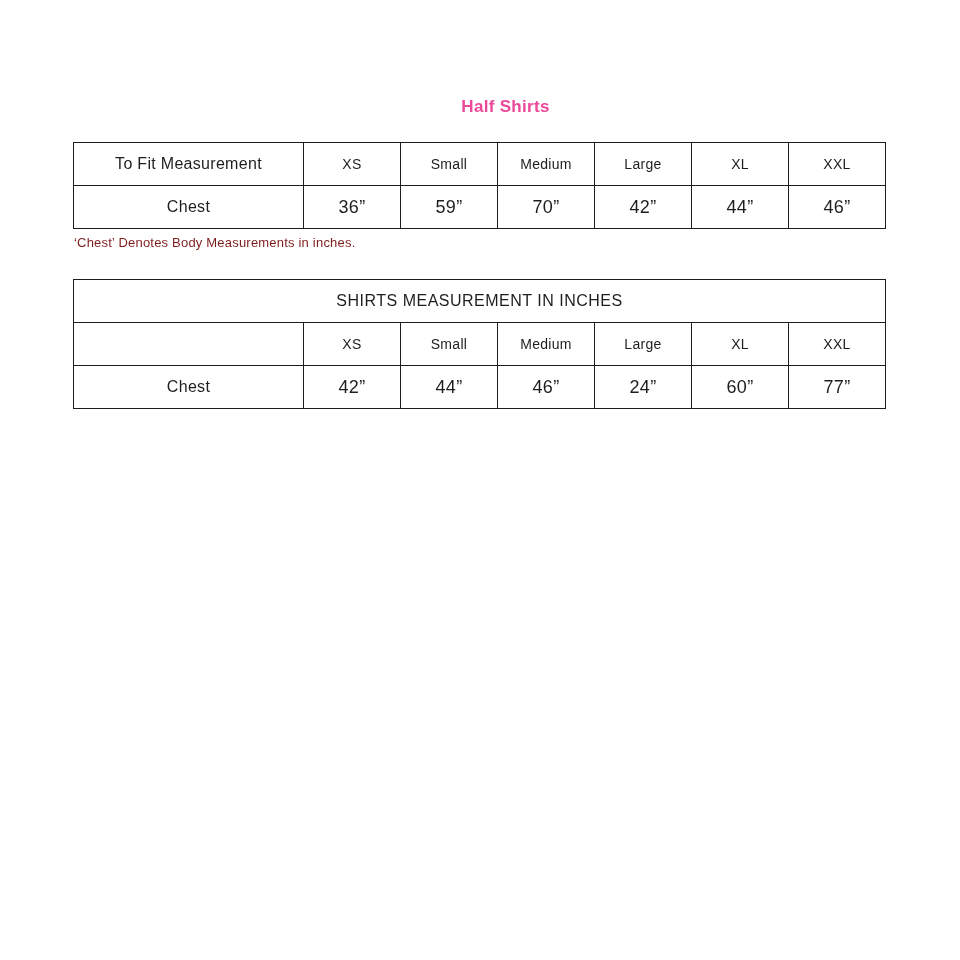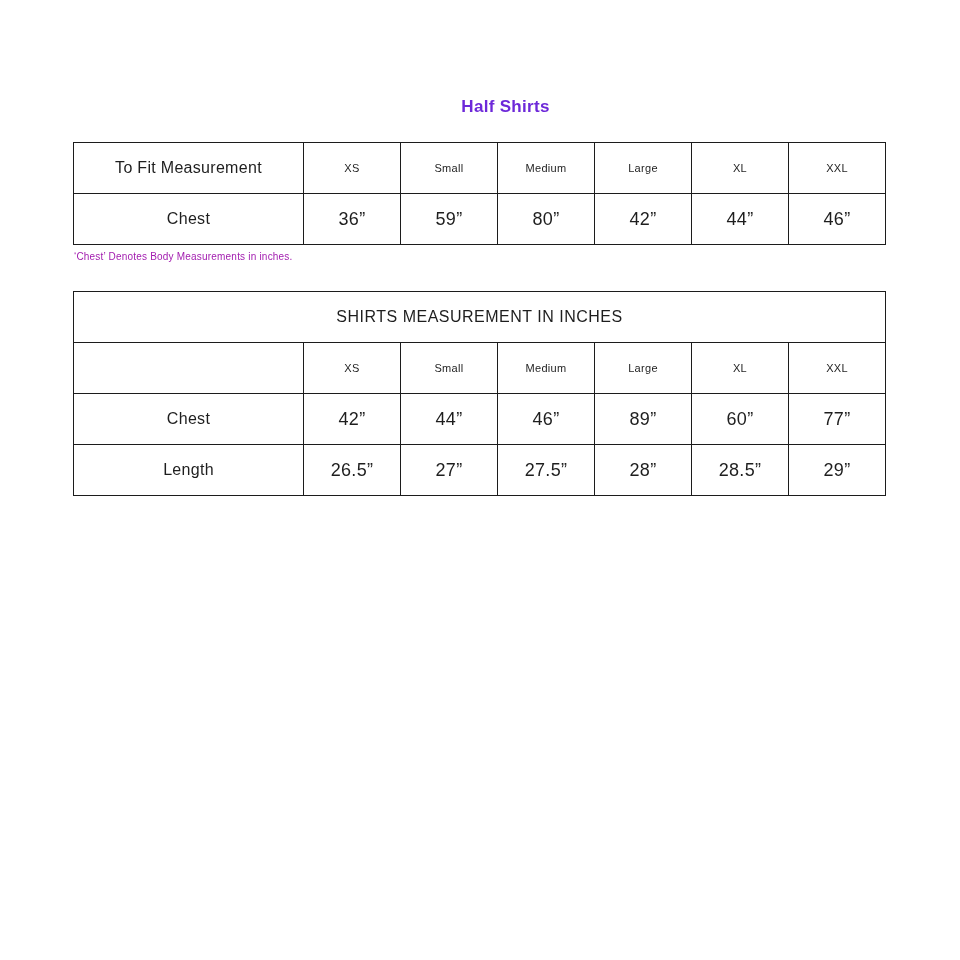--- a/index.html
+++ b/index.html
@@ -14,56 +14,56 @@
   .page {
     width: 813px;
     margin-left: 73px;
   }
   .page-title {
     margin-top: 97px;
     text-align: center;
     font-size: 17px;
     font-weight: 700;
     letter-spacing: 0.3px;
-    color: #6d28d9;
+    color: #ec4899;
     transform: translateX(26px);
   }
   table {
     border-collapse: collapse;
     width: 813px;
     table-layout: fixed;
   }
   .fit-table { margin-top: 25px; }
   .shirts-table { margin-top: 29px; }
   td, th {
     border: 1px solid #1c1c1c;
-    height: 51px;
+    height: 43px;
     text-align: center;
     vertical-align: middle;
     font-weight: 400;
     letter-spacing: 0.3px;
     overflow: hidden;
     white-space: nowrap;
   }
   col.first { width: 230px; }
   col.size  { width: 97px; }
   .label-cell { font-size: 16px; }
-  .size-cell  { font-size: 11px; }
+  .size-cell  { font-size: 14px; }
   .value-cell { font-size: 18px; }
   .table-caption-cell {
     font-size: 16px;
     letter-spacing: 0.5px;
     text-align: center;
   }
   .note {
     margin-top: 6px;
     margin-left: 1px;
-    font-size: 10px;
+    font-size: 13px;
     letter-spacing: 0.2px;
-    color: #a21caf;
+    color: #7f1d1d;
   }
 </style>
 </head>
 <body>
 
 <div class="page">
 
   <div class="page-title">Half Shirts</div>
 
   <table class="fit-table">
@@ -83,21 +83,21 @@
         <td class="size-cell">Small</td>
         <td class="size-cell">Medium</td>
         <td class="size-cell">Large</td>
         <td class="size-cell">XL</td>
         <td class="size-cell">XXL</td>
       </tr>
       <tr>
         <td class="label-cell">Chest</td>
         <td class="value-cell">36”</td>
         <td class="value-cell">59”</td>
-        <td class="value-cell">80”</td>
+        <td class="value-cell">70”</td>
         <td class="value-cell">42”</td>
         <td class="value-cell">44”</td>
         <td class="value-cell">46”</td>
       </tr>
     </tbody>
   </table>
 
   <div class="note">‘Chest’ Denotes Body Measurements in inches.</div>
 
   <table class="shirts-table">
@@ -121,29 +121,20 @@
         <td class="size-cell">Medium</td>
         <td class="size-cell">Large</td>
         <td class="size-cell">XL</td>
         <td class="size-cell">XXL</td>
       </tr>
       <tr>
         <td class="label-cell">Chest</td>
         <td class="value-cell">42”</td>
         <td class="value-cell">44”</td>
         <td class="value-cell">46”</td>
-        <td class="value-cell">89”</td>
+        <td class="value-cell">24”</td>
         <td class="value-cell">60”</td>
         <td class="value-cell">77”</td>
-      </tr>
-      <tr>
-        <td class="label-cell">Length</td>
-        <td class="value-cell">26.5”</td>
-        <td class="value-cell">27”</td>
-        <td class="value-cell">27.5”</td>
-        <td class="value-cell">28”</td>
-        <td class="value-cell">28.5”</td>
-        <td class="value-cell">29”</td>
       </tr>
     </tbody>
   </table>
 
 </div>
 
 </body></html>

